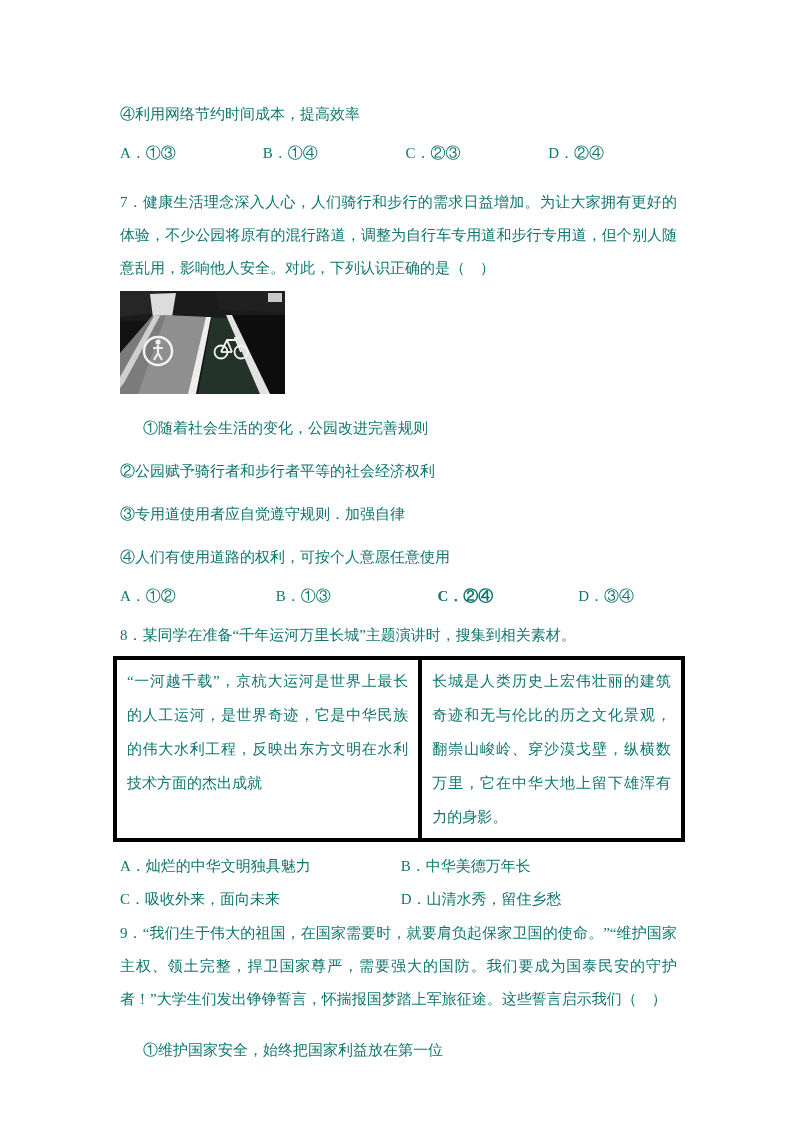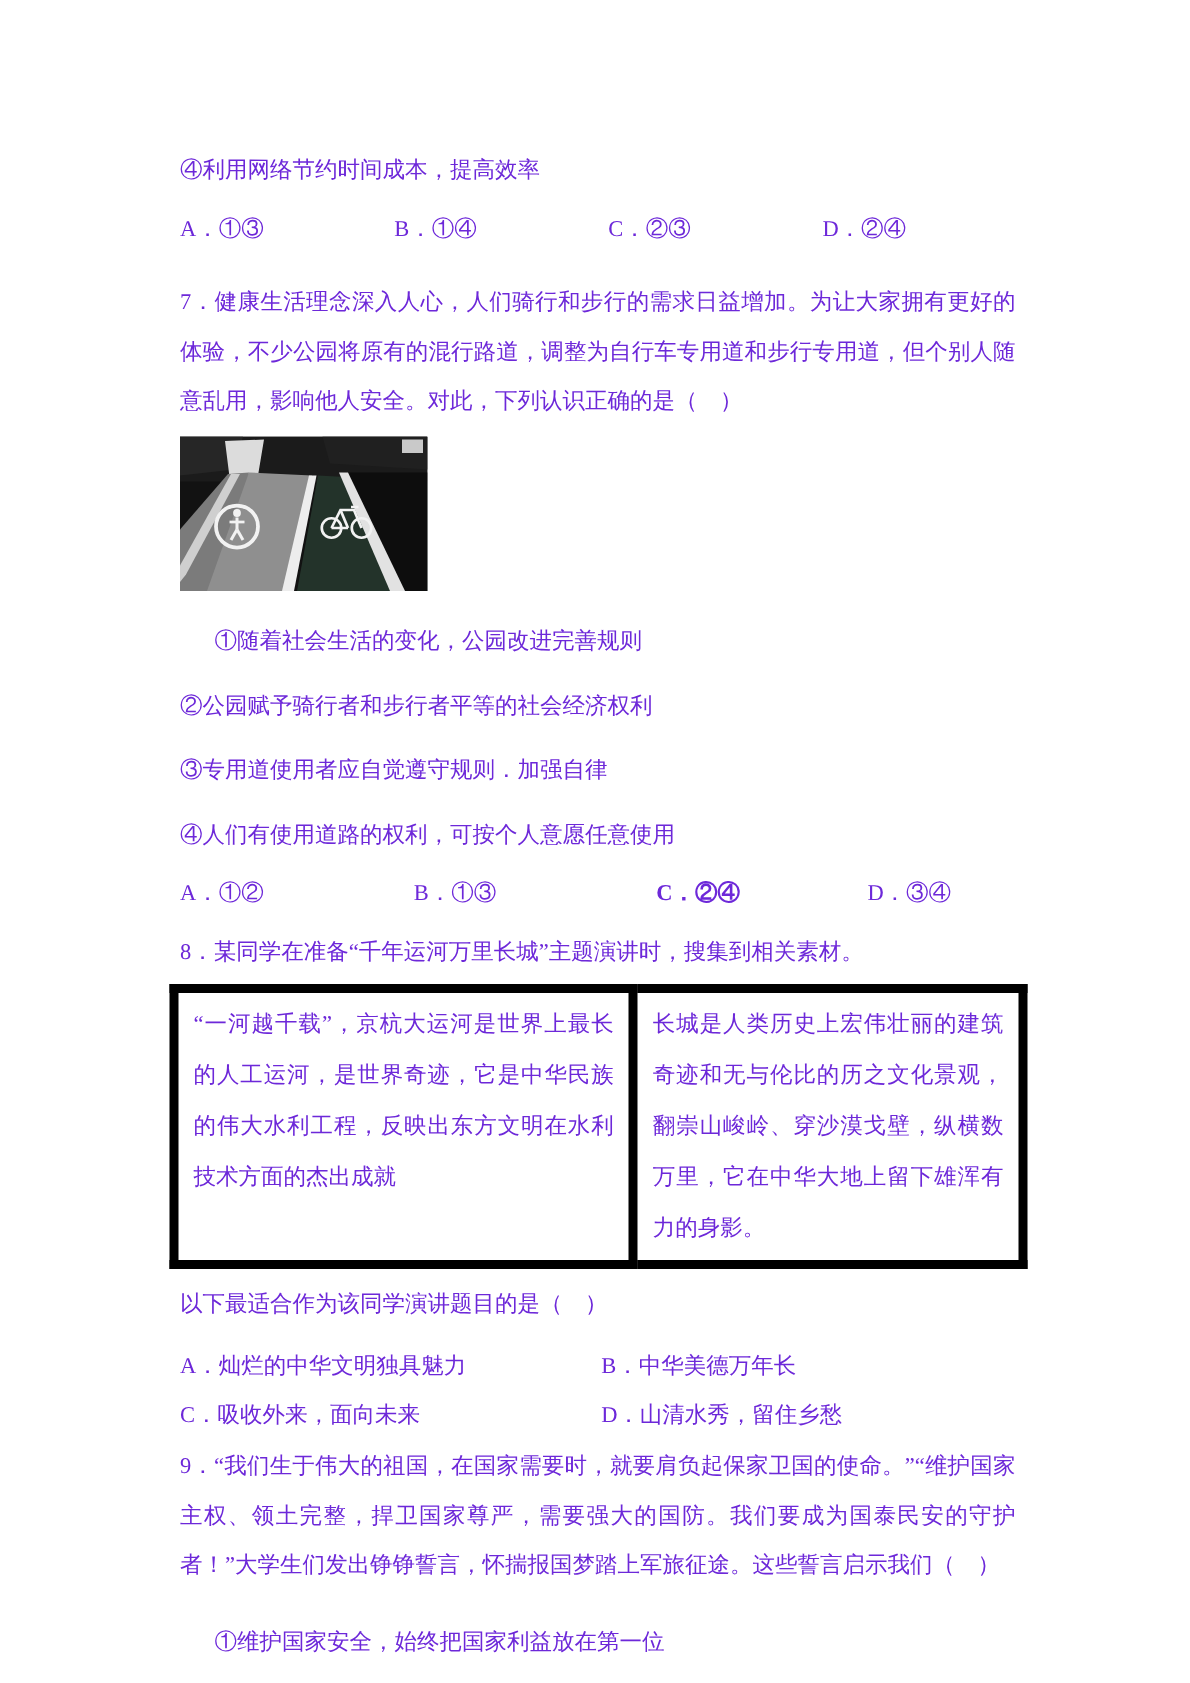--- a/index.html
+++ b/index.html
@@ -4,21 +4,21 @@
 <style>
   html, body { margin: 0; padding: 0; }
   body { background: #ffffff; }
   .page {
     position: relative;
     width: 793px;
     height: 1122px;
     background: #ffffff;
     font-family: "Liberation Serif", "DejaVu Serif", serif;
     font-size: 15px;
-    color: #6d28d9;
+    color: #0f766e;
     overflow: hidden;
   }
   .content {
     position: absolute;
     left: 120px;
     top: 98px;
     width: 557px;
   }
   p { margin: 0; }
   .line { line-height: 33px; }
@@ -43,21 +43,21 @@
     line-height: 0;
   }
   .material-table {
     border-collapse: collapse;
     margin-top: 4px;
     margin-left: -7px;
     width: calc(100% + 15px);
     table-layout: fixed;
   }
   .material-table td {
-    border: 6px solid #000000;
+    border: 4px solid #000000;
     padding: 4px 10px;
     line-height: 34px;
     text-align: justify;
   }
   .material-table td.cell-left  { width: 49.5%; vertical-align: top; }
   .material-table td.cell-right { vertical-align: middle; }
 </style>
 </head>
 <body>
 
@@ -134,21 +134,20 @@
 
     <table class="material-table">
       <tbody>
         <tr>
           <td class="cell-left">“一河越千载”，京杭大运河是世界上最长的人工运河，是世界奇迹，它是中华民族的伟大水利工程，反映出东方文明在水利技术方面的杰出成就</td>
           <td class="cell-right">长城是人类历史上宏伟壮丽的建筑奇迹和无与伦比的历之文化景观，翻崇山峻岭、穿沙漠戈壁，纵横数万里，它在中华大地上留下雄浑有力的身影。</td>
         </tr>
       </tbody>
     </table>
 
-    <p class="line mt8">以下最适合作为该同学演讲题目的是（　）</p>
 
     <div class="answer-row two-col mt8">
       <span>A．灿烂的中华文明独具魅力</span>
       <span>B．中华美德万年长</span>
     </div>
     <div class="answer-row two-col">
       <span>C．吸收外来，面向未来</span>
       <span>D．山清水秀，留住乡愁</span>
     </div>
 

